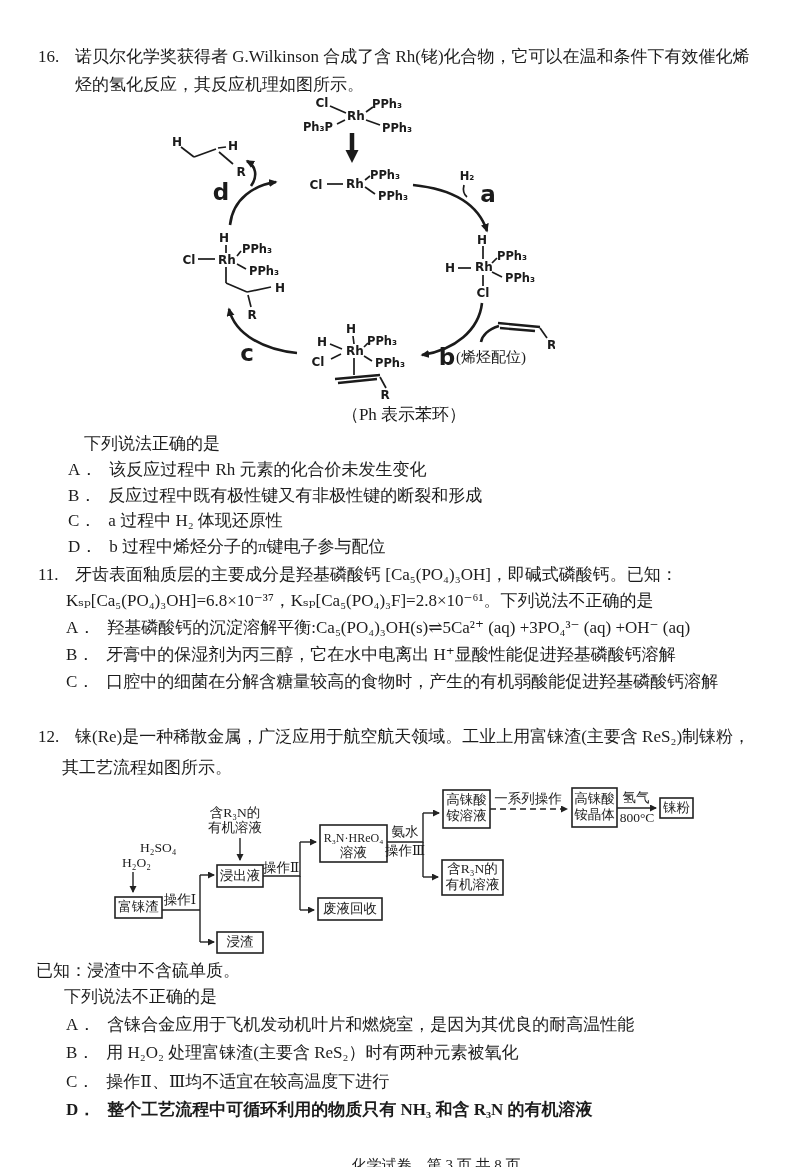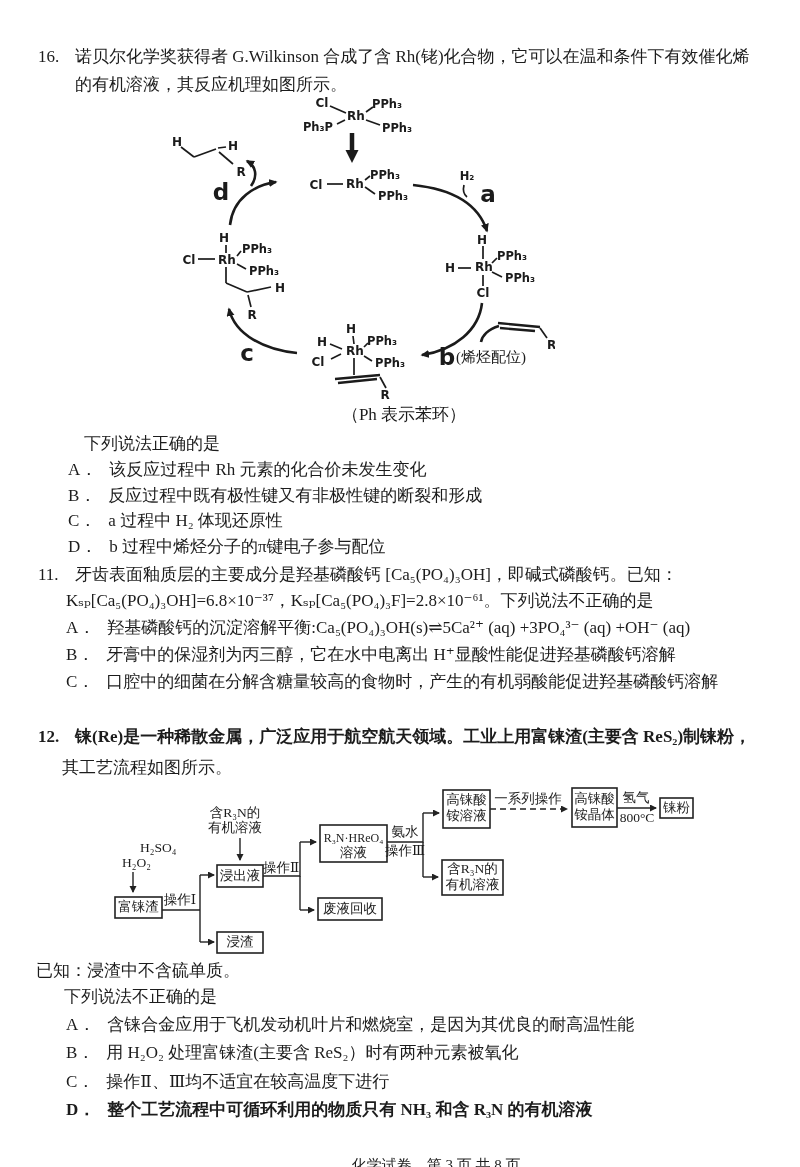--- a/index.html
+++ b/index.html
@@ -22,21 +22,21 @@
   .ftext{font:13.5px "Liberation Serif","DejaVu Serif",serif;text-anchor:middle;}
   .ftext-sm{font:12px "Liberation Serif","DejaVu Serif",serif;text-anchor:middle;}
   .fline{stroke:#222;stroke-width:1.4;fill:none;}
 </style>
 </head>
 <body>
 
 <div class="page">
 
   <div class="line" style="left:38px;top:46px;"><span class="qnum">16.</span><span>诺贝尔化学奖获得者 G.Wilkinson 合成了含 Rh(铑)化合物，它可以在温和条件下有效催化烯</span></div>
-  <div class="line" style="left:75px;top:74px;">的有机溶液，其反应机理如图所示。</div>
+  <div class="line" style="left:75px;top:74px;">烃的氢化反应，其反应机理如图所示。</div>
 
   <svg style="left:130px;top:95px;" width="425" height="333" viewBox="0 0 425 333">
     <defs>
       <marker id="m" markerUnits="userSpaceOnUse" markerWidth="12" markerHeight="12" refX="7" refY="4" orient="auto">
         <path d="M0,0 L8.5,4 L0,8 Z" fill="#1b1b1b"></path>
       </marker>
     </defs>
 
     <g>
       <text class="atom" x="226" y="21" text-anchor="middle">Rh</text>
@@ -177,21 +177,21 @@
   <div class="line" style="left:68px;top:485px;"><span class="lab">B．</span><span>反应过程中既有极性键又有非极性键的断裂和形成</span></div>
   <div class="line" style="left:68px;top:510px;"><span class="lab">C．</span><span>a 过程中 H₂ 体现还原性</span></div>
   <div class="line" style="left:68px;top:536px;"><span class="lab">D．</span><span>b 过程中烯烃分子的π键电子参与配位</span></div>
 
   <div class="line" style="left:38px;top:564px;"><span class="qnum">11.</span><span>牙齿表面釉质层的主要成分是羟基磷酸钙 [Ca₅(PO₄)₃OH]，即碱式磷酸钙。已知：</span></div>
   <div class="line" style="left:66px;top:590px;">Kₛₚ[Ca₅(PO₄)₃OH]=6.8×10⁻³⁷，Kₛₚ[Ca₅(PO₄)₃F]=2.8×10⁻⁶¹。下列说法不正确的是</div>
   <div class="line" style="left:66px;top:617px;"><span class="lab">A．</span><span>羟基磷酸钙的沉淀溶解平衡:Ca₅(PO₄)₃OH(s)⇌5Ca²⁺ (aq) +3PO₄³⁻ (aq) +OH⁻ (aq)</span></div>
   <div class="line" style="left:66px;top:644px;"><span class="lab">B．</span><span>牙膏中的保湿剂为丙三醇，它在水中电离出 H⁺显酸性能促进羟基磷酸钙溶解</span></div>
   <div class="line" style="left:66px;top:671px;"><span class="lab">C．</span><span>口腔中的细菌在分解含糖量较高的食物时，产生的有机弱酸能促进羟基磷酸钙溶解</span></div>
 
-  <div class="line" style="left:38px;top:726px;font-weight:bold;"><span class="qnum">12.</span><span>铼(Re)是一种稀散金属，广泛应用于航空航天领域。工业上用富铼渣(主要含 ReS₂)制铼粉，</span></div>
+  <div class="line" style="left:38px;top:726px;"><span class="qnum">12.</span><span>铼(Re)是一种稀散金属，广泛应用于航空航天领域。工业上用富铼渣(主要含 ReS₂)制铼粉，</span></div>
   <div class="line" style="left:62px;top:757px;">其工艺流程如图所示。</div>
 
   <svg style="left:90px;top:780px;" width="620" height="180" viewBox="0 0 620 180">
     <defs>
       <marker id="fm" markerUnits="userSpaceOnUse" markerWidth="10" markerHeight="10" refX="6" refY="3.5" orient="auto">
         <path d="M0,0 L7,3.5 L0,7 Z" fill="#222"></path>
       </marker>
     </defs>
 
     <text class="ftext" x="50" y="69" text-anchor="start" style="text-anchor:start" x2="0">H₂SO₄</text>

